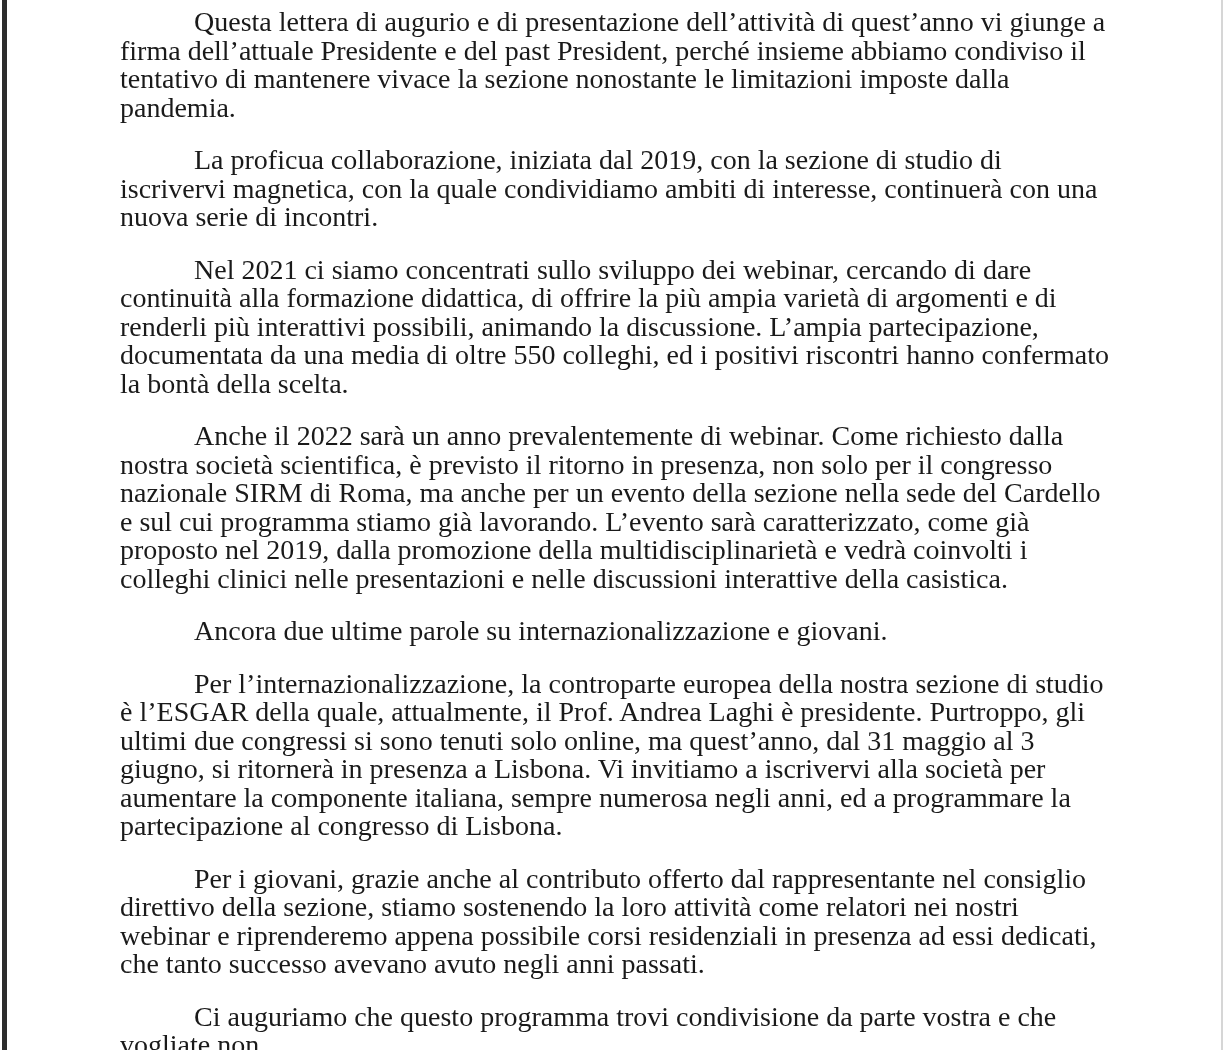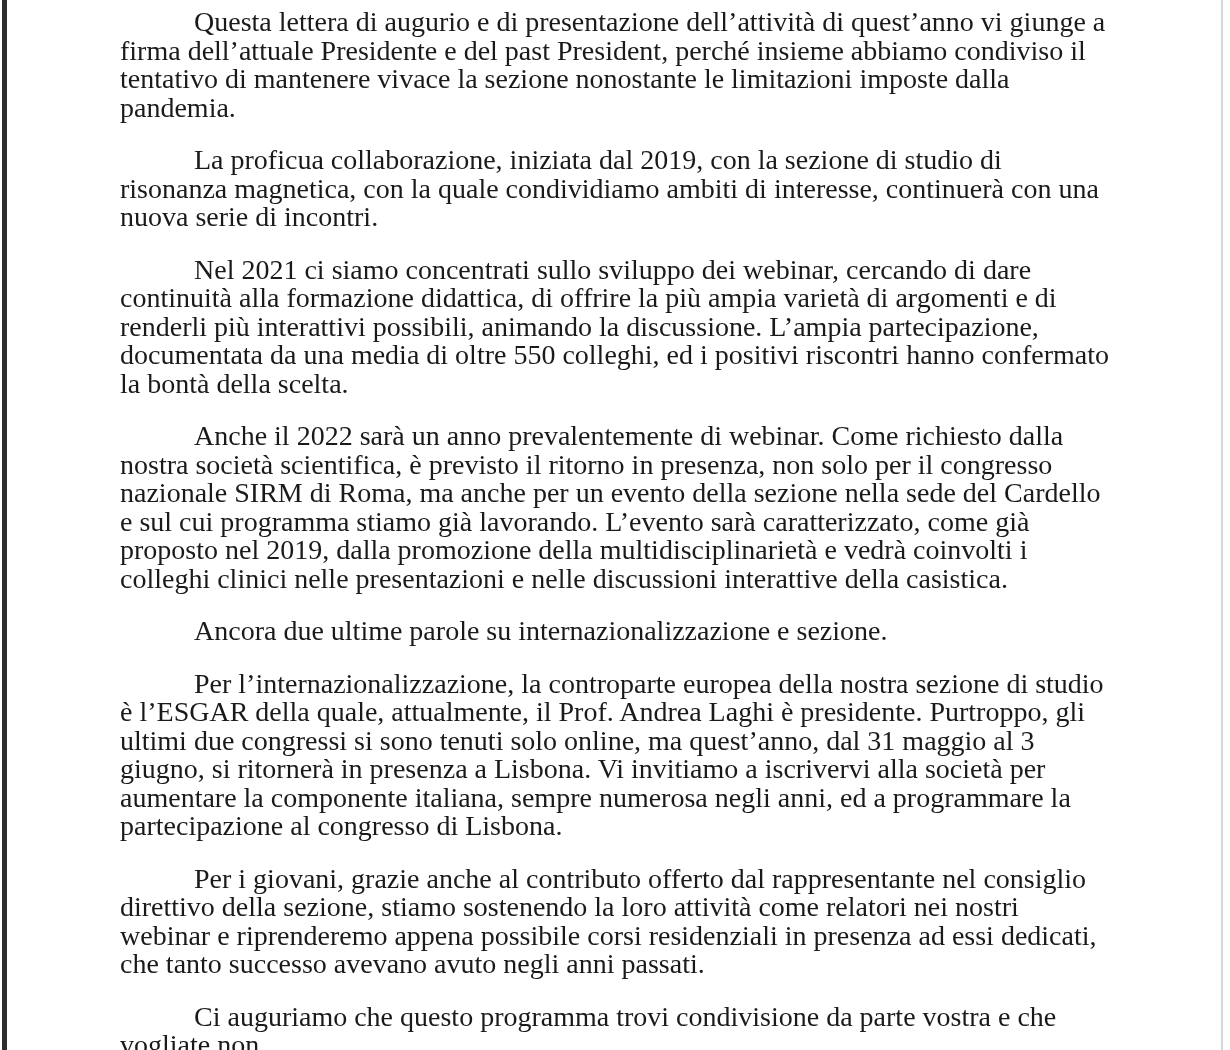--- a/index.html
+++ b/index.html
@@ -52,21 +52,21 @@
 </style>
 </head>
 <body>
 
 <div class="page">
   <div class="left-edge-bar"></div>
   <div class="right-edge-line"></div>
 
   <div class="content">
     <p>Questa lettera di augurio e di presentazione dell’attività di quest’anno vi giunge a firma dell’attuale Presidente e del past President, perché insieme abbiamo condiviso il tentativo di mantenere vivace la sezione nonostante le limitazioni imposte dalla pandemia.</p>
-    <p>La proficua collaborazione, iniziata dal 2019, con la sezione di studio di risonanza magnetica, con la quale condividiamo ambiti di interesse, continuerà con una nuova serie di incontri.</p>
+    <p>La proficua collaborazione, iniziata dal 2019, con la sezione di studio di iscrivervi magnetica, con la quale condividiamo ambiti di interesse, continuerà con una nuova serie di incontri.</p>
     <p>Nel 2021 ci siamo concentrati sullo sviluppo dei webinar, cercando di dare continuità alla formazione didattica, di offrire la più ampia varietà di argomenti e di renderli più interattivi possibili, animando la discussione. L’ampia partecipazione, documentata da una media di oltre 550 colleghi, ed i positivi riscontri hanno confermato la bontà della scelta.</p>
     <p>Anche il 2022 sarà un anno prevalentemente di webinar. Come richiesto dalla nostra società scientifica, è previsto il ritorno in presenza, non solo per il congresso nazionale SIRM di Roma, ma anche per un evento della sezione nella sede del Cardello e sul cui programma stiamo già lavorando. L’evento sarà caratterizzato, come già proposto nel 2019, dalla promozione della multidisciplinarietà e vedrà coinvolti i colleghi clinici nelle presentazioni e nelle discussioni interattive della casistica.</p>
-    <p>Ancora due ultime parole su internazionalizzazione e sezione.</p>
+    <p>Ancora due ultime parole su internazionalizzazione e giovani.</p>
     <p>Per l’internazionalizzazione, la controparte europea della nostra sezione di studio è l’ESGAR della quale, attualmente, il Prof. Andrea Laghi è presidente. Purtroppo, gli ultimi due congressi si sono tenuti solo online, ma quest’anno, dal 31 maggio al 3 giugno, si ritornerà in presenza a Lisbona. Vi invitiamo a iscrivervi alla società per aumentare la componente italiana, sempre numerosa negli anni, ed a programmare la partecipazione al congresso di Lisbona.</p>
     <p>Per i giovani, grazie anche al contributo offerto dal rappresentante nel consiglio direttivo della sezione, stiamo sostenendo la loro attività come relatori nei nostri webinar e riprenderemo appena possibile corsi residenziali in presenza ad essi dedicati, che tanto successo avevano avuto negli anni passati.</p>
     <p>Ci auguriamo che questo programma trovi condivisione da parte vostra e che vogliate non</p>
   </div>
 </div>
 
 </body></html>

